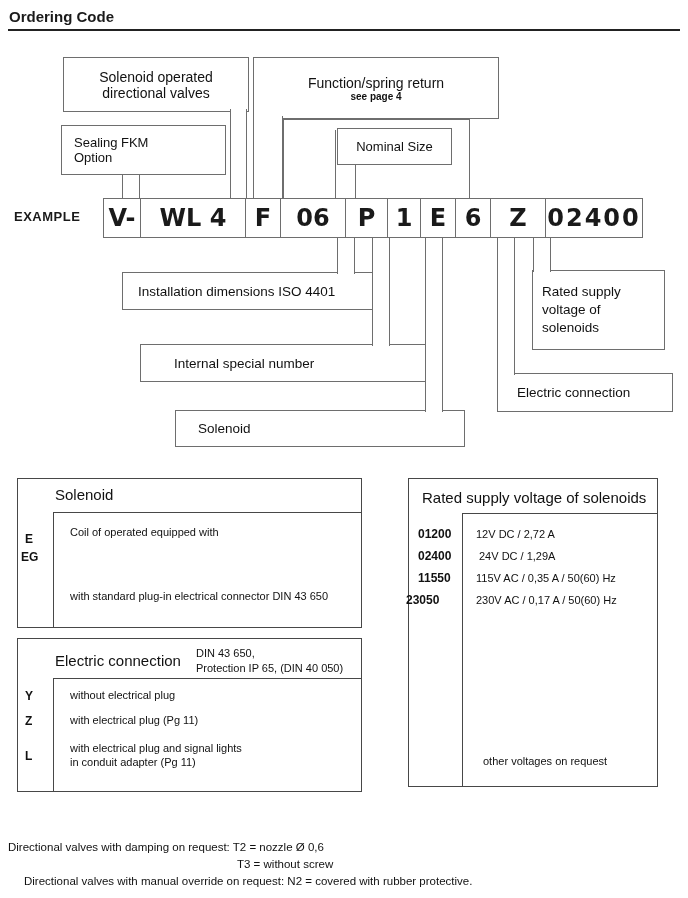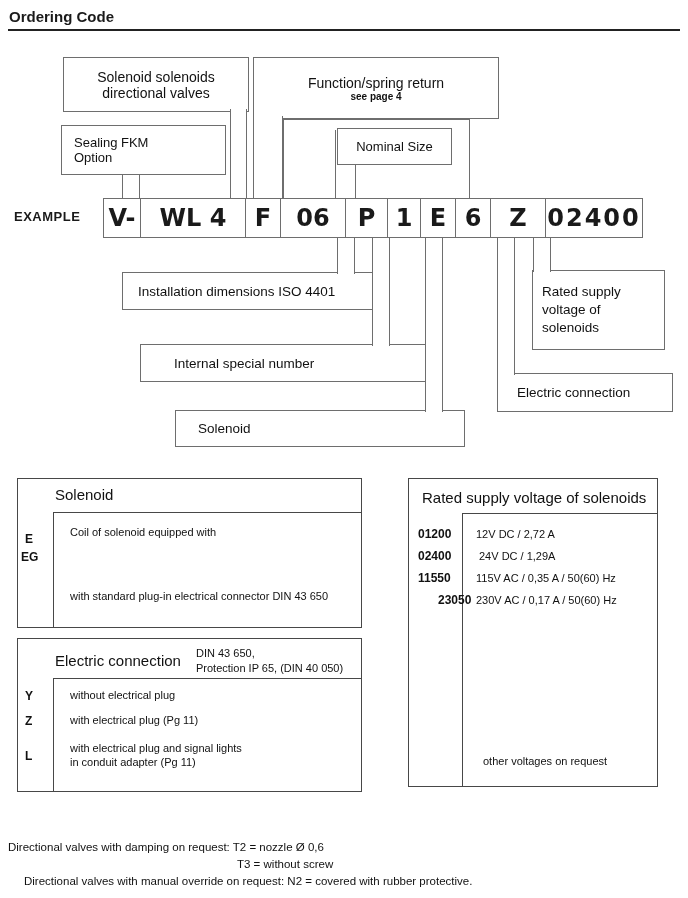--- a/index.html
+++ b/index.html
@@ -45,21 +45,21 @@
 </style>
 </head>
 <body>
 
 <div id="canvas">
 
   <div class="abs" style="left:9px;top:8px;font-size:15px;font-weight:bold;">Ordering Code</div>
   <div class="abs" style="left:8px;top:29px;width:672px;height:2px;background:#222;"></div>
 
   <div class="dbox center" style="left:63px;top:57px;width:184px;height:53px;">
-    <div class="clabel">Solenoid solenoids</div>
+    <div class="clabel">Solenoid operated</div>
     <div class="clabel">directional valves</div>
   </div>
   <div class="stem" style="left:230px;top:109px;width:15px;height:90px;"></div>
 
   <div class="dbox center" style="left:253px;top:57px;width:244px;height:60px;">
     <div class="clabel">Function/spring return</div>
     <div class="clabel small">see page 4</div>
   </div>
   <div class="stem" style="left:253px;top:116px;width:28px;height:83px;"></div>
 
@@ -112,21 +112,21 @@
   <div class="dbox" style="left:532px;top:270px;width:122px;height:78px;padding-left:9px;font-size:13.5px;line-height:1.35;">
     <div class="clabel">Rated supply</div>
     <div class="clabel">voltage of</div>
     <div class="clabel">solenoids</div>
   </div>
 
   <div class="tbox" style="left:17px;top:478px;width:343px;height:148px;"></div>
   <div class="ttitle" style="left:55px;top:486px;">Solenoid</div>
   <div class="tinner" style="left:53px;top:512px;width:307px;height:114px;"></div>
   <div class="tcode" style="left:25px;top:532px;">E</div>
-  <div class="tdesc" style="left:70px;top:526px;">Coil of solenoid equipped with</div>
+  <div class="tdesc" style="left:70px;top:526px;">Coil of operated equipped with</div>
   <div class="tcode" style="left:21px;top:550px;">EG</div>
   <div class="tdesc" style="left:70px;top:590px;">with standard plug-in electrical connector DIN 43 650</div>
 
   <div class="tbox" style="left:17px;top:638px;width:343px;height:152px;"></div>
   <div class="ttitle" style="left:55px;top:652px;">Electric connection</div>
   <div class="tdesc" style="left:196px;top:647px;">DIN 43 650,</div>
   <div class="tdesc" style="left:196px;top:662px;">Protection IP 65, (DIN 40 050)</div>
   <div class="tinner" style="left:53px;top:678px;width:307px;height:112px;"></div>
   <div class="tcode" style="left:25px;top:689px;">Y</div>
   <div class="tdesc" style="left:70px;top:689px;">without electrical plug</div>
@@ -138,21 +138,21 @@
 
   <div class="tbox" style="left:408px;top:478px;width:248px;height:307px;"></div>
   <div class="ttitle" style="left:422px;top:489px;">Rated supply voltage of solenoids</div>
   <div class="tinner" style="left:462px;top:513px;width:194px;height:272px;"></div>
   <div class="tcode" style="left:418px;top:527px;">01200</div>
   <div class="tdesc" style="left:476px;top:528px;">12V DC / 2,72 A</div>
   <div class="tcode" style="left:418px;top:549px;">02400</div>
   <div class="tdesc" style="left:479px;top:550px;">24V DC / 1,29A</div>
   <div class="tcode" style="left:418px;top:571px;">11550</div>
   <div class="tdesc" style="left:476px;top:572px;">115V AC / 0,35 A / 50(60) Hz</div>
-  <div class="tcode" style="left:438px;top:593px;">23050</div>
+  <div class="tcode" style="left:406px;top:593px;">23050</div>
   <div class="tdesc" style="left:476px;top:594px;">230V AC / 0,17 A / 50(60) Hz</div>
   <div class="tdesc" style="left:483px;top:755px;">other voltages on request</div>
 
   <div class="note" style="left:8px;top:841px;">Directional valves with damping on request: T2 = nozzle Ø 0,6</div>
   <div class="note" style="left:237px;top:858px;">T3 = without screw</div>
   <div class="note" style="left:24px;top:875px;">Directional valves with manual override on request: N2 = covered with rubber protective.</div>
 
 </div>
 
 </body></html>

